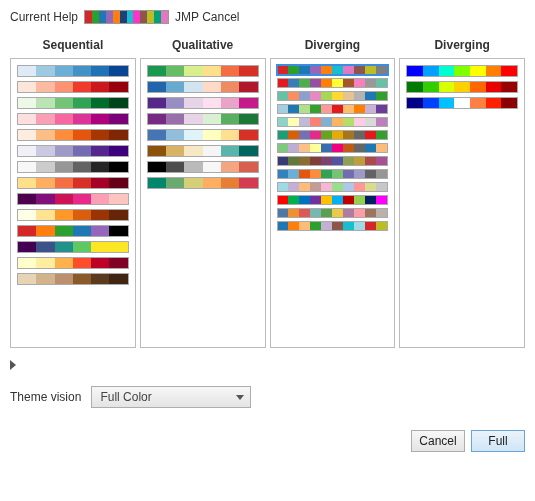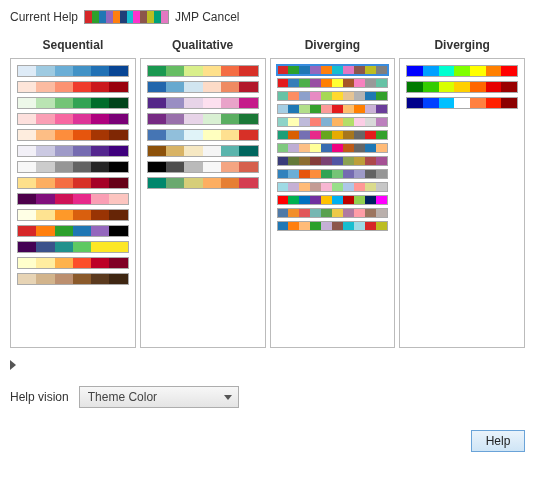--- a/index.html
+++ b/index.html
@@ -513,22 +513,23 @@
         <span style="background: rgb(139, 0, 0);"></span>
       </div>
     </div>
 </div>
 
 <div class="custom-row">
   <span class="tri"></span>
 </div>
 
 <div class="vision-row">
-  <span>Help vision</span>
+  <span>Theme vision</span>
   <div class="combo">
-    <span>Theme Color</span>
+    <span>Full Color</span>
     <span class="chev"></span>
   </div>
 </div>
 
 <div class="btn-row">
-  <button class="btn btn-primary">Help</button>
+  <button class="btn">Cancel</button>
+  <button class="btn btn-primary">Full</button>
 </div>
 
 </body></html>

